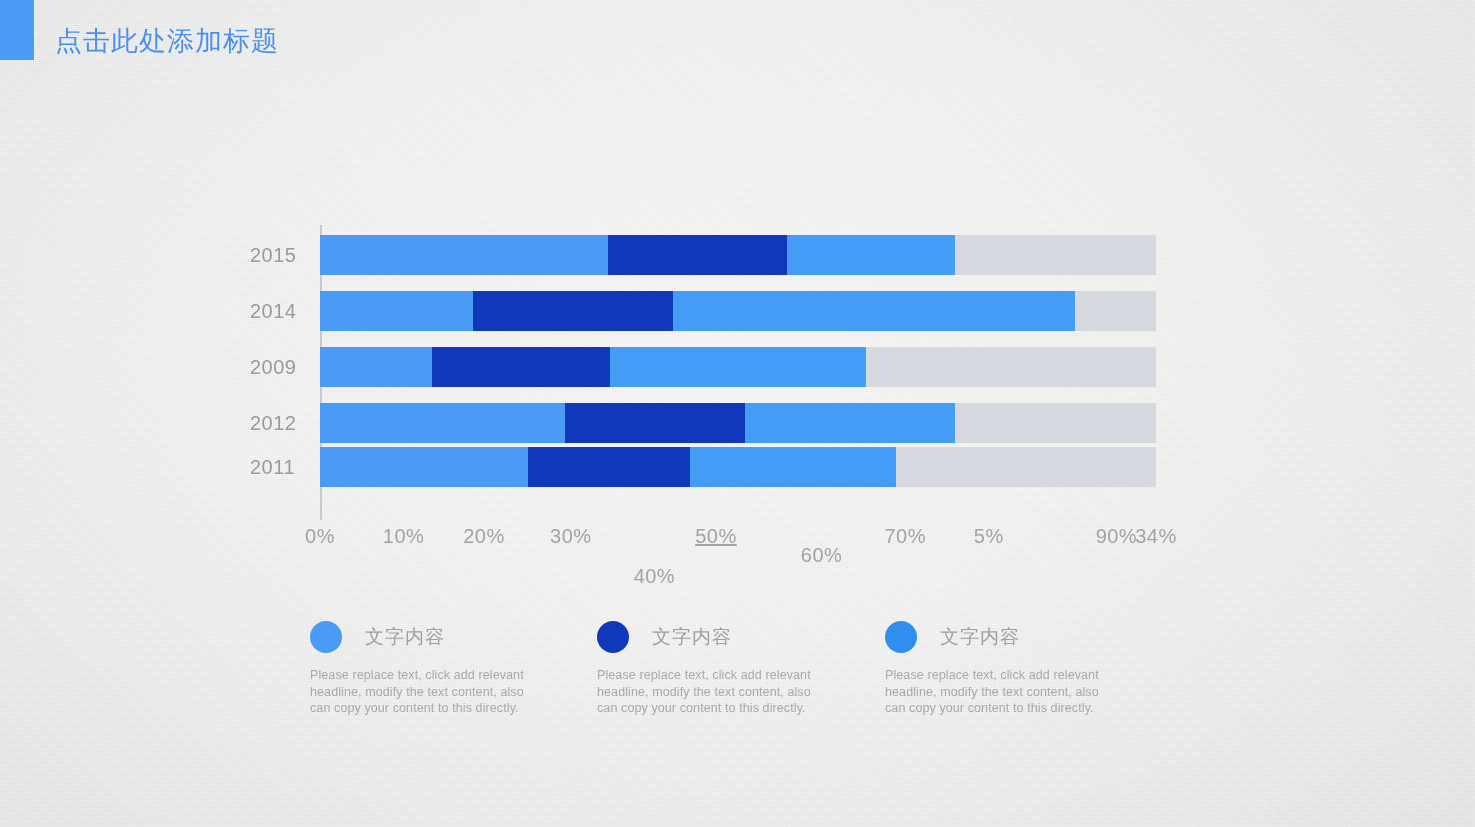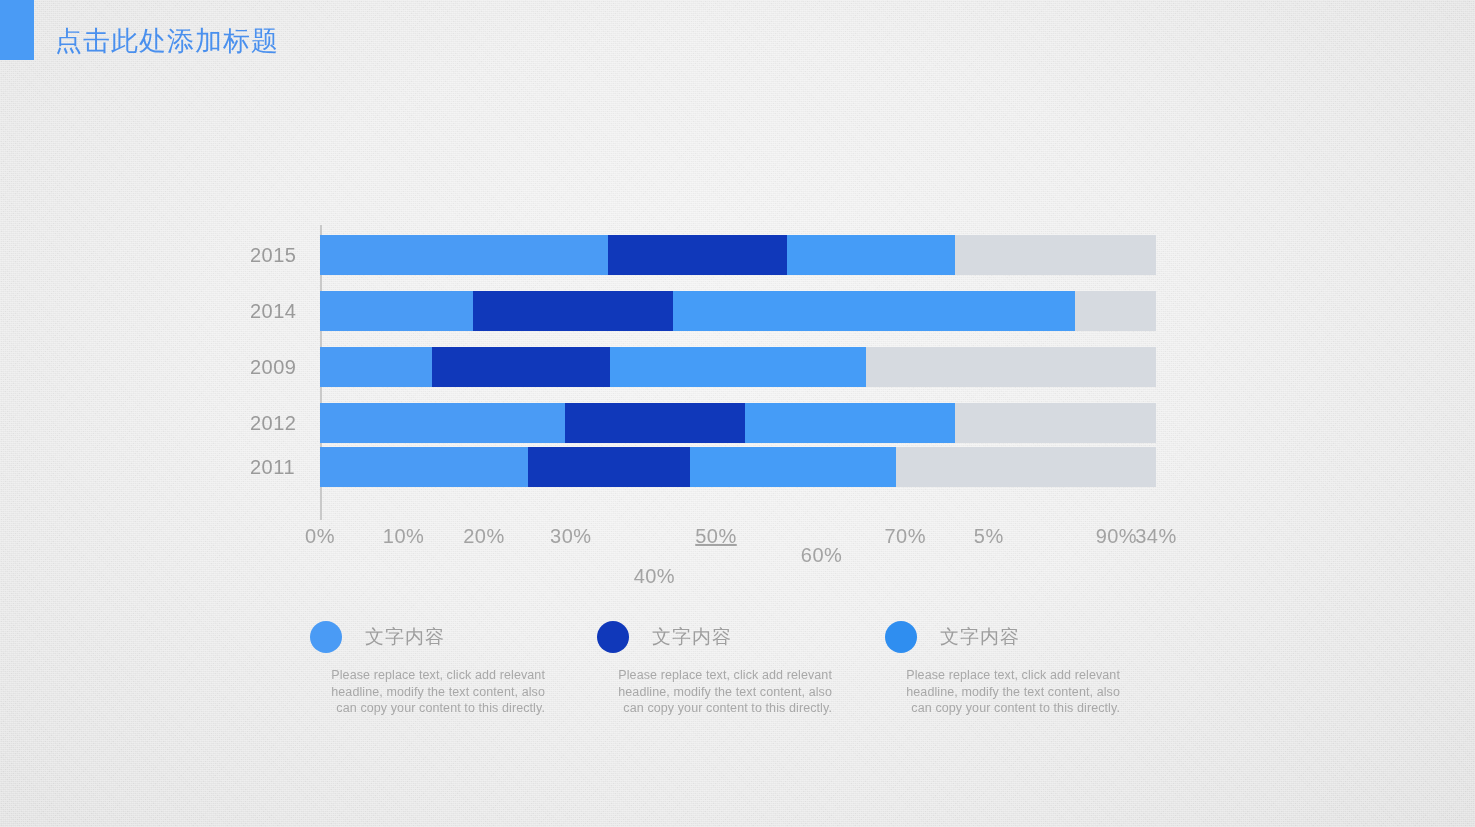--- a/index.html
+++ b/index.html
@@ -127,21 +127,20 @@
   }
 
   
   #legend {
     position: absolute;
     left: 310px;
     top: 618px;
     width: 880px;
     height: 110px;
     z-index: 3;
-    text-align: right;
   }
   .legend-item {
     position: absolute;
     top: 0;
     width: 290px;
   }
   .legend-head {
     display: flex;
     align-items: center;
     height: 38px;

